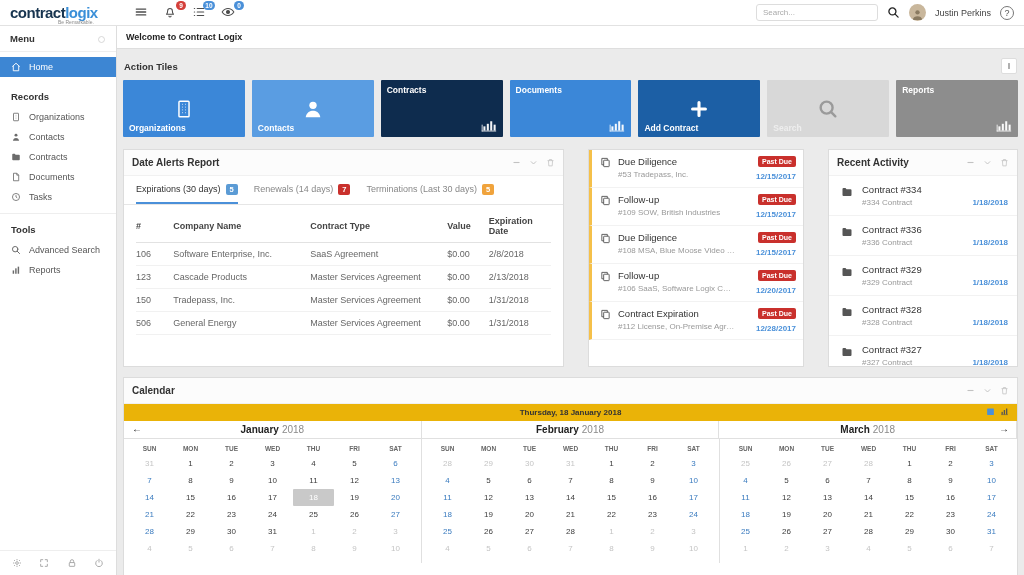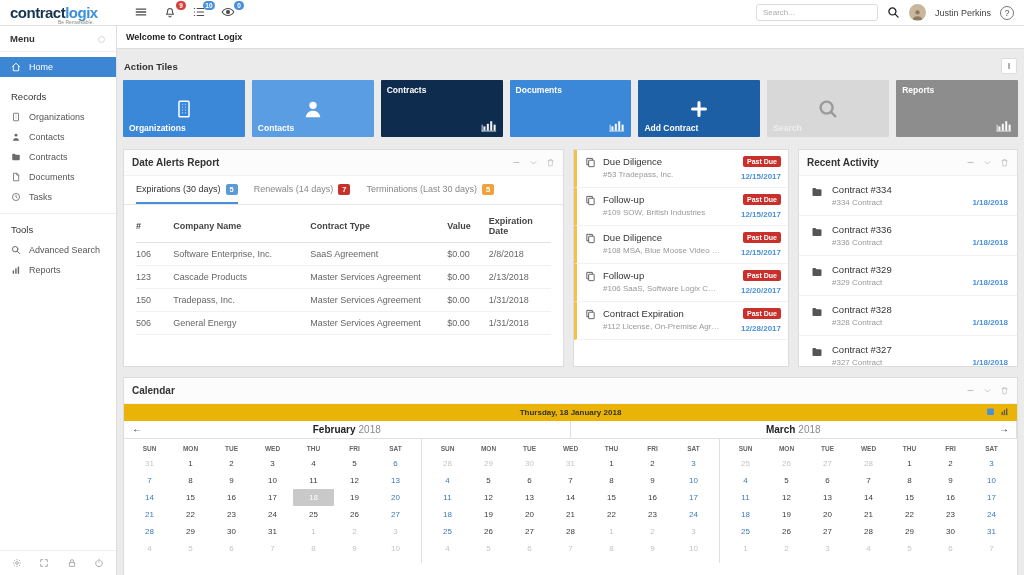--- a/index.html
+++ b/index.html
@@ -30,21 +30,21 @@
   .help{width:14px;height:14px;border:1px solid #777;border-radius:50%;font-size:9px;color:#555;display:flex;align-items:center;justify-content:center;cursor:pointer}
 
   
   .sidebar{position:absolute;top:26px;left:0;bottom:0;width:117px;background:#fff;border-right:1px solid #ddd;display:flex;flex-direction:column;z-index:4}
   .menu-head{display:flex;align-items:flex-end;justify-content:space-between;padding:7px 10px;font-size:9.5px;font-weight:bold;color:#333;border-bottom:1px solid #eee}
   .menu-head .ico{width:9px;height:9px;color:#ccc}
   .nav-item{display:flex;align-items:center;gap:8px;padding:5px 11px;font-size:9px;color:#555;cursor:pointer}
   .nav-item .ico{width:10px;height:10px;color:#6b6b6b}
   .nav-item.active{background:#3d86d3;color:#fff;margin-top:5px}
   .nav-item.active .ico{color:#fff}
-  .sec-label{padding:10px 11px 5px;font-size:9.5px;font-weight:normal;color:#333;border-top:1px solid #eee;margin-top:6px}
+  .sec-label{padding:10px 11px 5px;font-size:9.5px;font-weight:bold;color:#333;border-top:1px solid #eee;margin-top:6px}
   .sec-label.first{border-top:none;margin-top:4px}
   .side-foot{margin-top:auto;display:flex;justify-content:space-between;padding:7px 12px;border-top:1px solid #eee;color:#9a9a9a}
   .side-foot .ico{width:10px;height:10px;cursor:pointer}
 
   
   .main{position:absolute;left:117px;top:26px;right:0;bottom:0;background:#ebebeb;overflow:hidden}
   .welcome{background:#fff;border-bottom:1px solid #dedede;font-size:9px;font-weight:bold;color:#222;padding:6px 9px}
   .content{padding:7px 6px 0}
 
   .tiles-head{display:flex;align-items:center;margin:2px 1px 6px}
@@ -66,21 +66,21 @@
   .t-contracts{background:#0e2c4e}
   .t-docs{background:#3b87d8}
   .t-add{background:#1c5fa5}
   .t-search{background:#d8d8d8}
   .t-search .tile-ctr .ico{color:#9a9a9a}
   .t-search .lbl-bl{color:#eee}
   .t-reports{background:#8d8d8d}
   .t-admin{background:#000}
 
   
-  .panels-row{display:flex;gap:9px;height:218px;margin-bottom:10px}
+  .panels-row{display:flex;gap:24px;height:218px;margin-bottom:10px}
   .panel{background:#fff;border:1px solid #dcdcdc;display:flex;flex-direction:column;overflow:hidden}
   .p-alerts{flex:0 0 441px}
   .p-tasks{flex:0 0 216px}
   .p-recent{flex:1}
   .panel-head{display:flex;align-items:center;gap:5px;padding:7px 8px;font-size:10px;font-weight:bold;color:#333;background:#fcfcfc;border-bottom:1px solid #f1f1f1}
   .panel-head .h-ico{width:10px;height:10px;color:#555}
   .p-acts{margin-left:auto;display:flex;gap:8px;color:#c2c2c2}
   .p-acts .ico{width:9px;height:9px;cursor:pointer}
 
   .tabs{display:flex;gap:16px;padding:8px 12px 0;border-bottom:1px solid #e6e6e6}
@@ -706,20 +706,23 @@
                 <rect x="10" y="8" width="3.5" height="12"></rect>
                 <rect x="16" y="4" width="3.5" height="16"></rect>
                 <rect x="3" y="20" width="18" height="1.5"></rect>
               </svg>
             </span>
         </span>
       </div>
       <div class="cal-months">
         <span class="cal-nav nav-prev">←</span>
         <div class="month-col">
+            <div class="month-title"><span class="m-name">January</span><span class="m-year">2018</span></div>
+          </div>
+        <div class="month-col">
             <div class="month-title"><span class="m-name">February</span><span class="m-year">2018</span></div>
           </div>
         <div class="month-col">
             <div class="month-title"><span class="m-name">March</span><span class="m-year">2018</span></div>
           </div>
         <span class="cal-nav nav-next">→</span>
       </div>
       <div class="cal-grids">
         <div class="grid-col">
           <div class="month-grid">

